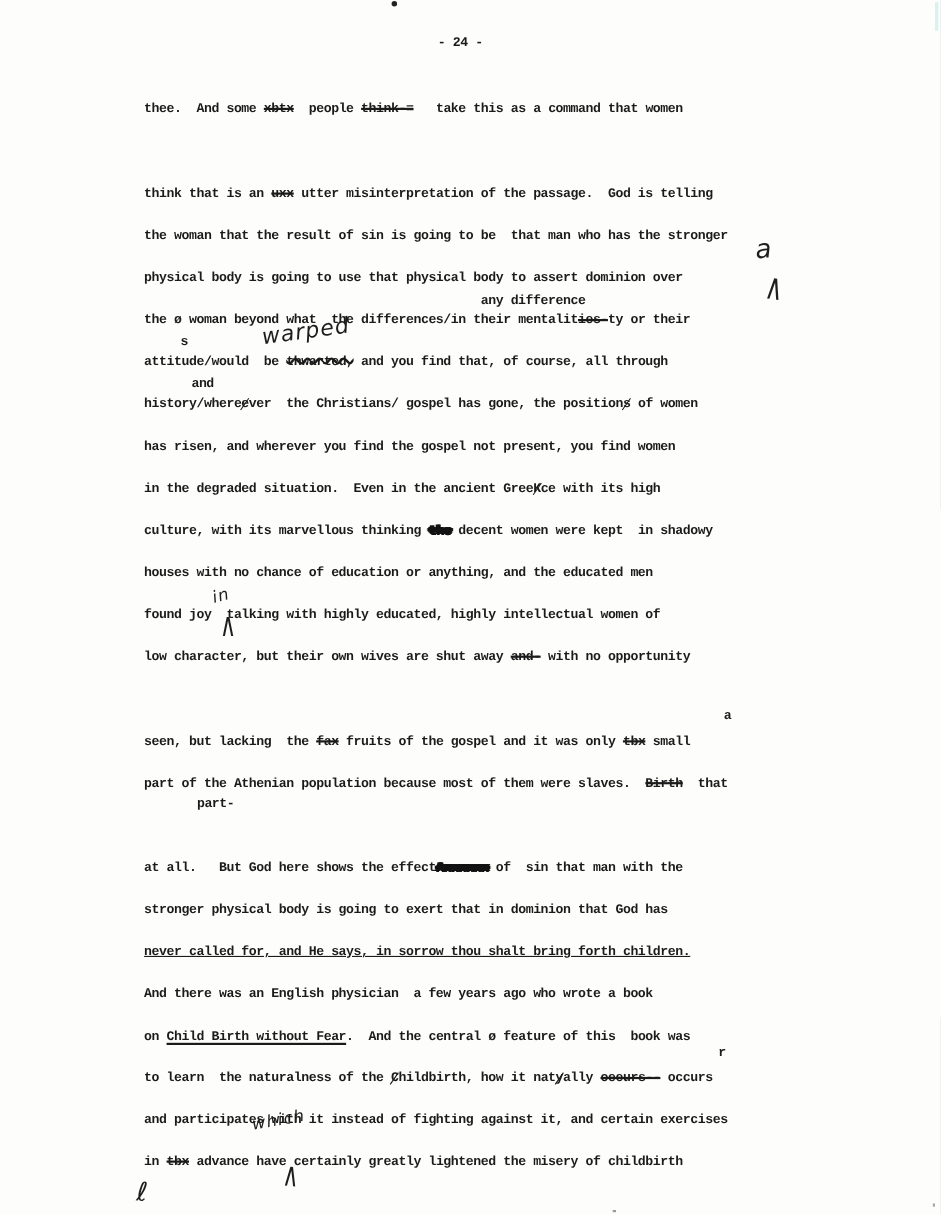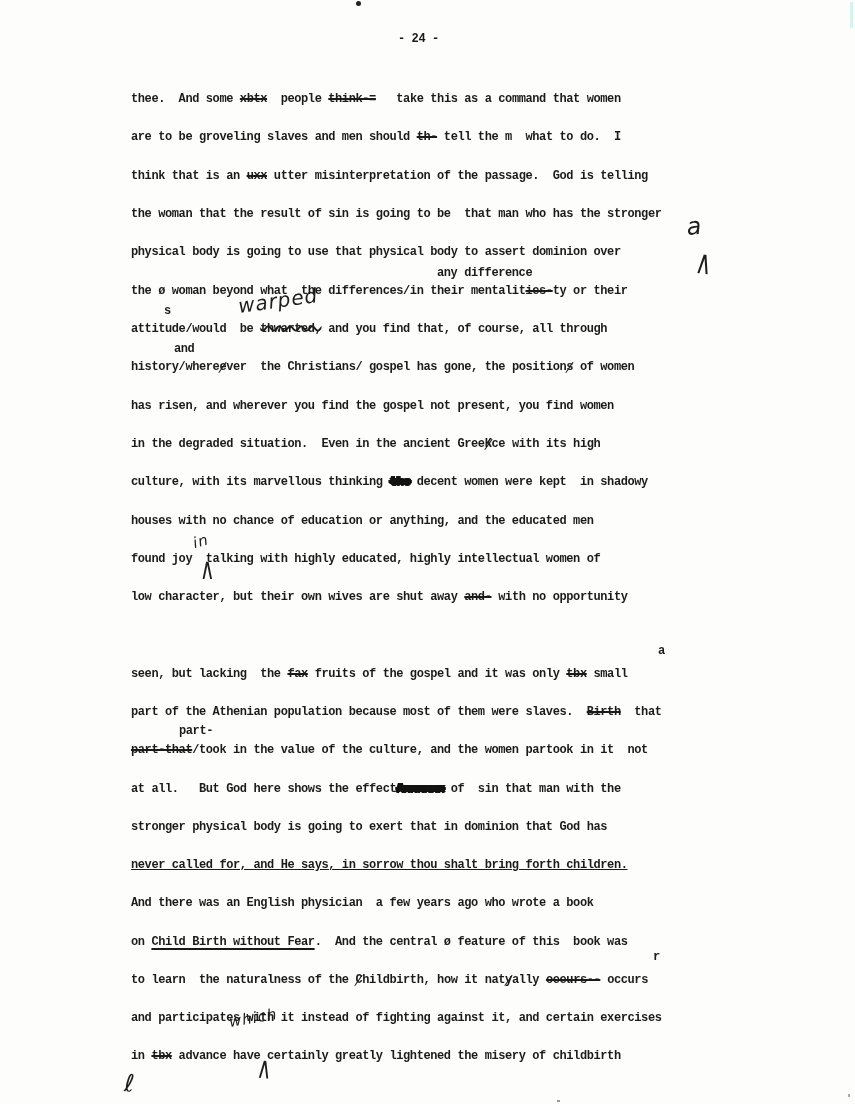--- a/index.html
+++ b/index.html
@@ -50,21 +50,20 @@
     color:#1e1e1e;
   }
   .artifact{position:absolute;}
 </style>
 </head>
 <body>
 
 <div class="page" id="page">
   <div class="line" style="left:398px;top:33px">- 24 -</div>
 <div class="line" style="left: 131px; top: 93px;"><span class="seg t">thee.  And some </span><span class="seg x">xbtx</span><span class="seg t">  people </span><span class="seg x">think-=</span><span class="seg t">   take this as a command that women</span></div>
-    <div class="line" style="left: 131px; top: 131px;"><span class="seg t">are to be groveling slaves and men should </span><span class="seg x">th-</span><span class="seg t"> tell the m  what to do.  I</span></div>
     <div class="line" style="left: 131px; top: 208px;"><span class="seg t">the woman that the result of sin is going to be  that man who has the stronger</span></div>
     <div class="line" style="left: 131px; top: 170px;"><span class="seg t">think that is an </span><span class="seg x">uxx</span><span class="seg t"> utter misinterpretation of the passage.  God is telling</span></div>
     <div class="line" style="left: 131px; top: 246px;"><span class="seg t">physical body is going to use that physical body to assert dominion over</span></div>
     <div class="line" style="left: 437px; top: 267px;"><span class="seg t">any difference</span></div>
     <div class="line" style="left: 131px; top: 285px;"><span class="seg t">the ø woman beyond what  the differences/in their mentalit</span><span class="seg x">ies-</span><span class="seg t">ty or their</span></div>
     <div class="line" style="left: 164px; top: 305px;"><span class="seg t">s</span></div>
     <div class="line" style="left: 240px; top: 295px; font-size: 20px; transform: rotate(-8deg);"><span class="seg hand">warped</span></div>
     <div class="line" style="left: 131px; top: 323px;"><span class="seg t">attitude/would  be </span><span class="seg xw">thwarted,</span><span class="seg t"> and you find that, of course, all through</span></div>
     <div class="line" style="left: 174px; top: 343px;"><span class="seg t">and</span></div>
     <div class="line" style="left: 131px; top: 361px;"><span class="seg t">history/where</span><span class="seg sl">e</span><span class="seg t">ver  the Christians/ gospel has gone, the position</span><span class="seg sl">s</span><span class="seg t"> of women</span></div>
@@ -73,21 +72,20 @@
     <div class="line" style="left: 131px; top: 476px;"><span class="seg t">culture, with its marvellous thinking </span><span class="seg b">the</span><span class="seg t"> decent women were kept  in shadowy</span></div>
     <div class="line" style="left: 131px; top: 515px;"><span class="seg t">houses with no chance of education or anything, and the educated men</span></div>
     <div class="line" style="left: 131px; top: 553px;"><span class="seg t">found joy  talking with highly educated, highly intellectual women of</span></div>
     <div class="line" style="left: 196px; top: 535px; font-size: 15px; transform: rotate(-15deg);"><span class="seg hand">in</span></div>
     <div class="line" style="left: 200px; top: 557px; font-size: 20px;"><span class="seg caret">∧</span></div>
     <div class="line" style="left: 131px; top: 591px;"><span class="seg t">low character, but their own wives are shut away </span><span class="seg x">and-</span><span class="seg t"> with no opportunity</span></div>
     <div class="line" style="left: 658px; top: 645px;"><span class="seg t">a</span></div>
     <div class="line" style="left: 131px; top: 668px;"><span class="seg t">seen, but lacking  the </span><span class="seg x">fax</span><span class="seg t"> fruits of the gospel and it was only </span><span class="seg x">tbx</span><span class="seg t"> small</span></div>
     <div class="line" style="left: 131px; top: 706px;"><span class="seg t">part of the Athenian population because most of them were slaves.  </span><span class="seg x">Birth</span><span class="seg t">  that</span></div>
     <div class="line" style="left: 179px; top: 725px;"><span class="seg t">part-</span></div>
-    <div class="line" style="left: 131px; top: 744px;"><span class="seg x">part-that</span><span class="seg t">/took in the value of the culture, and the women partook in it  not</span></div>
     <div class="line" style="left: 131px; top: 783px;"><span class="seg t">at all.   But God here shows the effect</span><span class="seg b">Axxxxxx</span><span class="seg t"> of  sin that man with the</span></div>
     <div class="line" style="left: 131px; top: 821px;"><span class="seg t">stronger physical body is going to exert that in dominion that God has</span></div>
     <div class="line" style="left: 131px; top: 859px; text-decoration: underline;"><span class="seg t">never called for, and He says, in sorrow thou shalt bring forth children.</span></div>
     <div class="line" style="left: 131px; top: 897px;"><span class="seg t">And there was an English physician  a few years ago who wrote a book</span></div>
     <div class="line" style="left: 131px; top: 936px;"><span class="seg t">on </span><span class="seg u">Child Birth without Fear</span><span class="seg t">.  And the central ø feature of this  book was</span></div>
     <div class="line" style="left: 653px; top: 951px;"><span class="seg t">r</span></div>
     <div class="line" style="left: 131px; top: 974px;"><span class="seg t">to learn  the naturalness of the </span><span class="seg sl">C</span><span class="seg t">hildbirth, how it nat</span><span class="seg sl">y</span><span class="seg t">ally </span><span class="seg x">oeeurs--</span><span class="seg t"> occurs</span></div>
     <div class="line" style="left: 131px; top: 1012px;"><span class="seg t">and participates with it instead of fighting against it, and certain exercises</span></div>
     <div class="line" style="left: 231px; top: 1014px; font-size: 15px; transform: rotate(-10deg);"><span class="seg hand">which</span></div>
     <div class="line" style="left: 131px; top: 1050px;"><span class="seg t">in </span><span class="seg x">tbx</span><span class="seg t"> advance have certainly greatly lightened the misery of childbirth</span></div>

